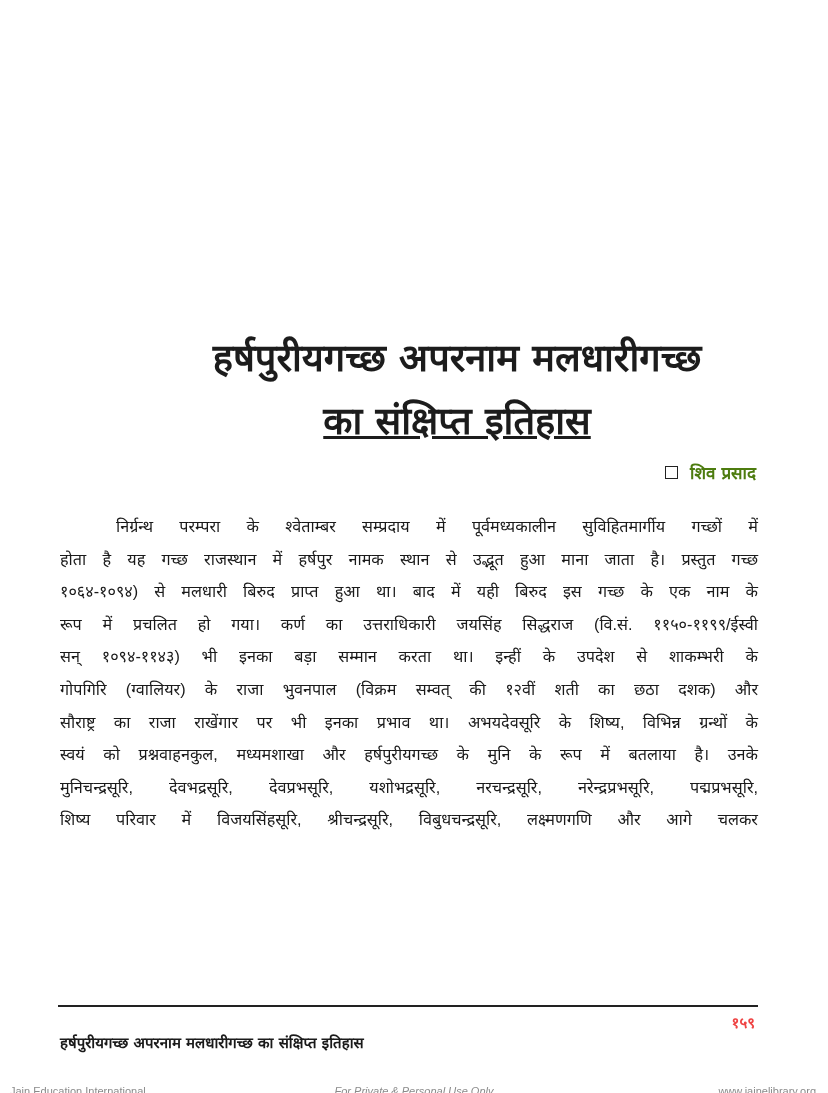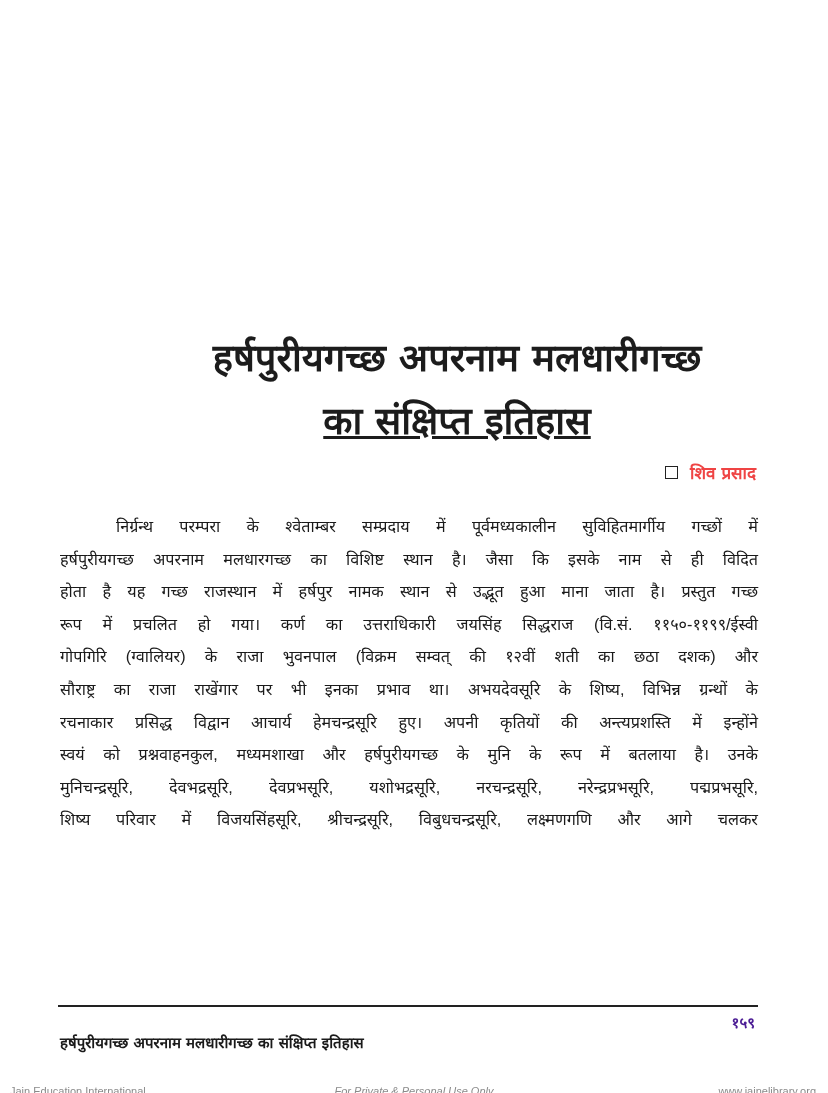--- a/index.html
+++ b/index.html
@@ -9,57 +9,57 @@
   }
   .title {
     position:absolute; left:7px; width:828px; text-align:center;
     font-family: "DejaVu Sans", sans-serif; font-weight:bold; font-size:38px; color:#1c1c1c;
     letter-spacing:0px;
     padding-left:36px;
   }
   #t1 { top:330px; }
   #t2 { top:393px;text-decoration:underline; }
   .author {
-    position:absolute; top:461px; right:72px; font-size:17px; font-weight:bold; color:#ef4444;
+    position:absolute; top:461px; right:72px; font-size:17px; font-weight:bold; color:#4d7c0f;
     display:flex; align-items:center; gap:12px;
   }
   .box { width:11px; height:11px; border:1.5px solid #222; display:inline-block; }
   .body-text {
     position:absolute; left:60px; top:510px; width:698px;
     font-family: Liberation Sans, sans-serif; font-size:16.2px; line-height:32.6px; color:#1a1a1a;
   }
   .line { display:block; text-align:justify; text-align-last:justify; white-space:nowrap; height:32.6px; overflow:visible; }
   .line.indent { padding-left:56px; }
   .rule { position:absolute; left:58px; top:1005px; width:700px; height:1.5px; background:#222; }
   .footer-title { position:absolute; left:60px; top:1012px; font-size:15px; font-weight:bold; color:#1a1a1a;margin-top:20px; }
-  .page-num { position:absolute; right:73px; top:1012px; font-size:15px; font-weight:bold; color:#4c1d95; }
+  .page-num { position:absolute; right:73px; top:1012px; font-size:15px; font-weight:bold; color:#ef4444; }
   .wm { position:absolute; top:1063px; font-family:"Liberation Sans", sans-serif; font-size:11px; color:#8a8a8a;margin-top:22px; }
   #wm1 { left:10px; }
   #wm2 { left:0; width:828px; text-align:center;font-style:italic; }
   #wm3 { right:12px; }
 </style>
 </head>
 <body>
 
 <div class="title" id="t1">हर्षपुरीयगच्छ अपरनाम मलधारीगच्छ</div>
 <div class="title" id="t2">का संक्षिप्त इतिहास</div>
 
 <div class="author">
   <span class="box"></span>
   <span>शिव प्रसाद</span>
 </div>
 
 <div class="body-text">
   <span class="line indent">निर्ग्रन्थ परम्परा के श्वेताम्बर सम्प्रदाय में पूर्वमध्यकालीन सुविहितमार्गीय गच्छों में</span>
-  <span class="line">हर्षपुरीयगच्छ अपरनाम मलधारगच्छ का विशिष्ट स्थान है। जैसा कि इसके नाम से ही विदित</span>
   <span class="line">होता है यह गच्छ राजस्थान में हर्षपुर नामक स्थान से उद्भूत हुआ माना जाता है। प्रस्तुत गच्छ</span>
+  <span class="line">१०६४-१०९४) से मलधारी बिरुद प्राप्त हुआ था। बाद में यही बिरुद इस गच्छ के एक नाम के</span>
   <span class="line">रूप में प्रचलित हो गया। कर्ण का उत्तराधिकारी जयसिंह सिद्धराज (वि.सं. ११५०-११९९/ईस्वी</span>
+  <span class="line">सन् १०९४-११४३) भी इनका बड़ा सम्मान करता था। इन्हीं के उपदेश से शाकम्भरी के</span>
   <span class="line">गोपगिरि (ग्वालियर) के राजा भुवनपाल (विक्रम सम्वत् की १२वीं शती का छठा दशक) और</span>
   <span class="line">सौराष्ट्र का राजा राखेंगार पर भी इनका प्रभाव था। अभयदेवसूरि के शिष्य, विभिन्न ग्रन्थों के</span>
-  <span class="line">रचनाकार प्रसिद्ध विद्वान आचार्य हेमचन्द्रसूरि हुए। अपनी कृतियों की अन्त्यप्रशस्ति में इन्होंने</span>
   <span class="line">स्वयं को प्रश्नवाहनकुल, मध्यमशाखा और हर्षपुरीयगच्छ के मुनि के रूप में बतलाया है। उनके</span>
   <span class="line">मुनिचन्द्रसूरि, देवभद्रसूरि, देवप्रभसूरि, यशोभद्रसूरि, नरचन्द्रसूरि, नरेन्द्रप्रभसूरि, पद्मप्रभसूरि,</span>
   <span class="line">शिष्य परिवार में विजयसिंहसूरि, श्रीचन्द्रसूरि, विबुधचन्द्रसूरि, लक्ष्मणगणि और आगे चलकर</span>
 </div>
 
 <div class="rule"></div>
 <div class="footer-title">हर्षपुरीयगच्छ अपरनाम मलधारीगच्छ का संक्षिप्त इतिहास</div>
 <div class="page-num">१५९</div>
 
 <div class="wm" id="wm1">Jain Education International</div>

